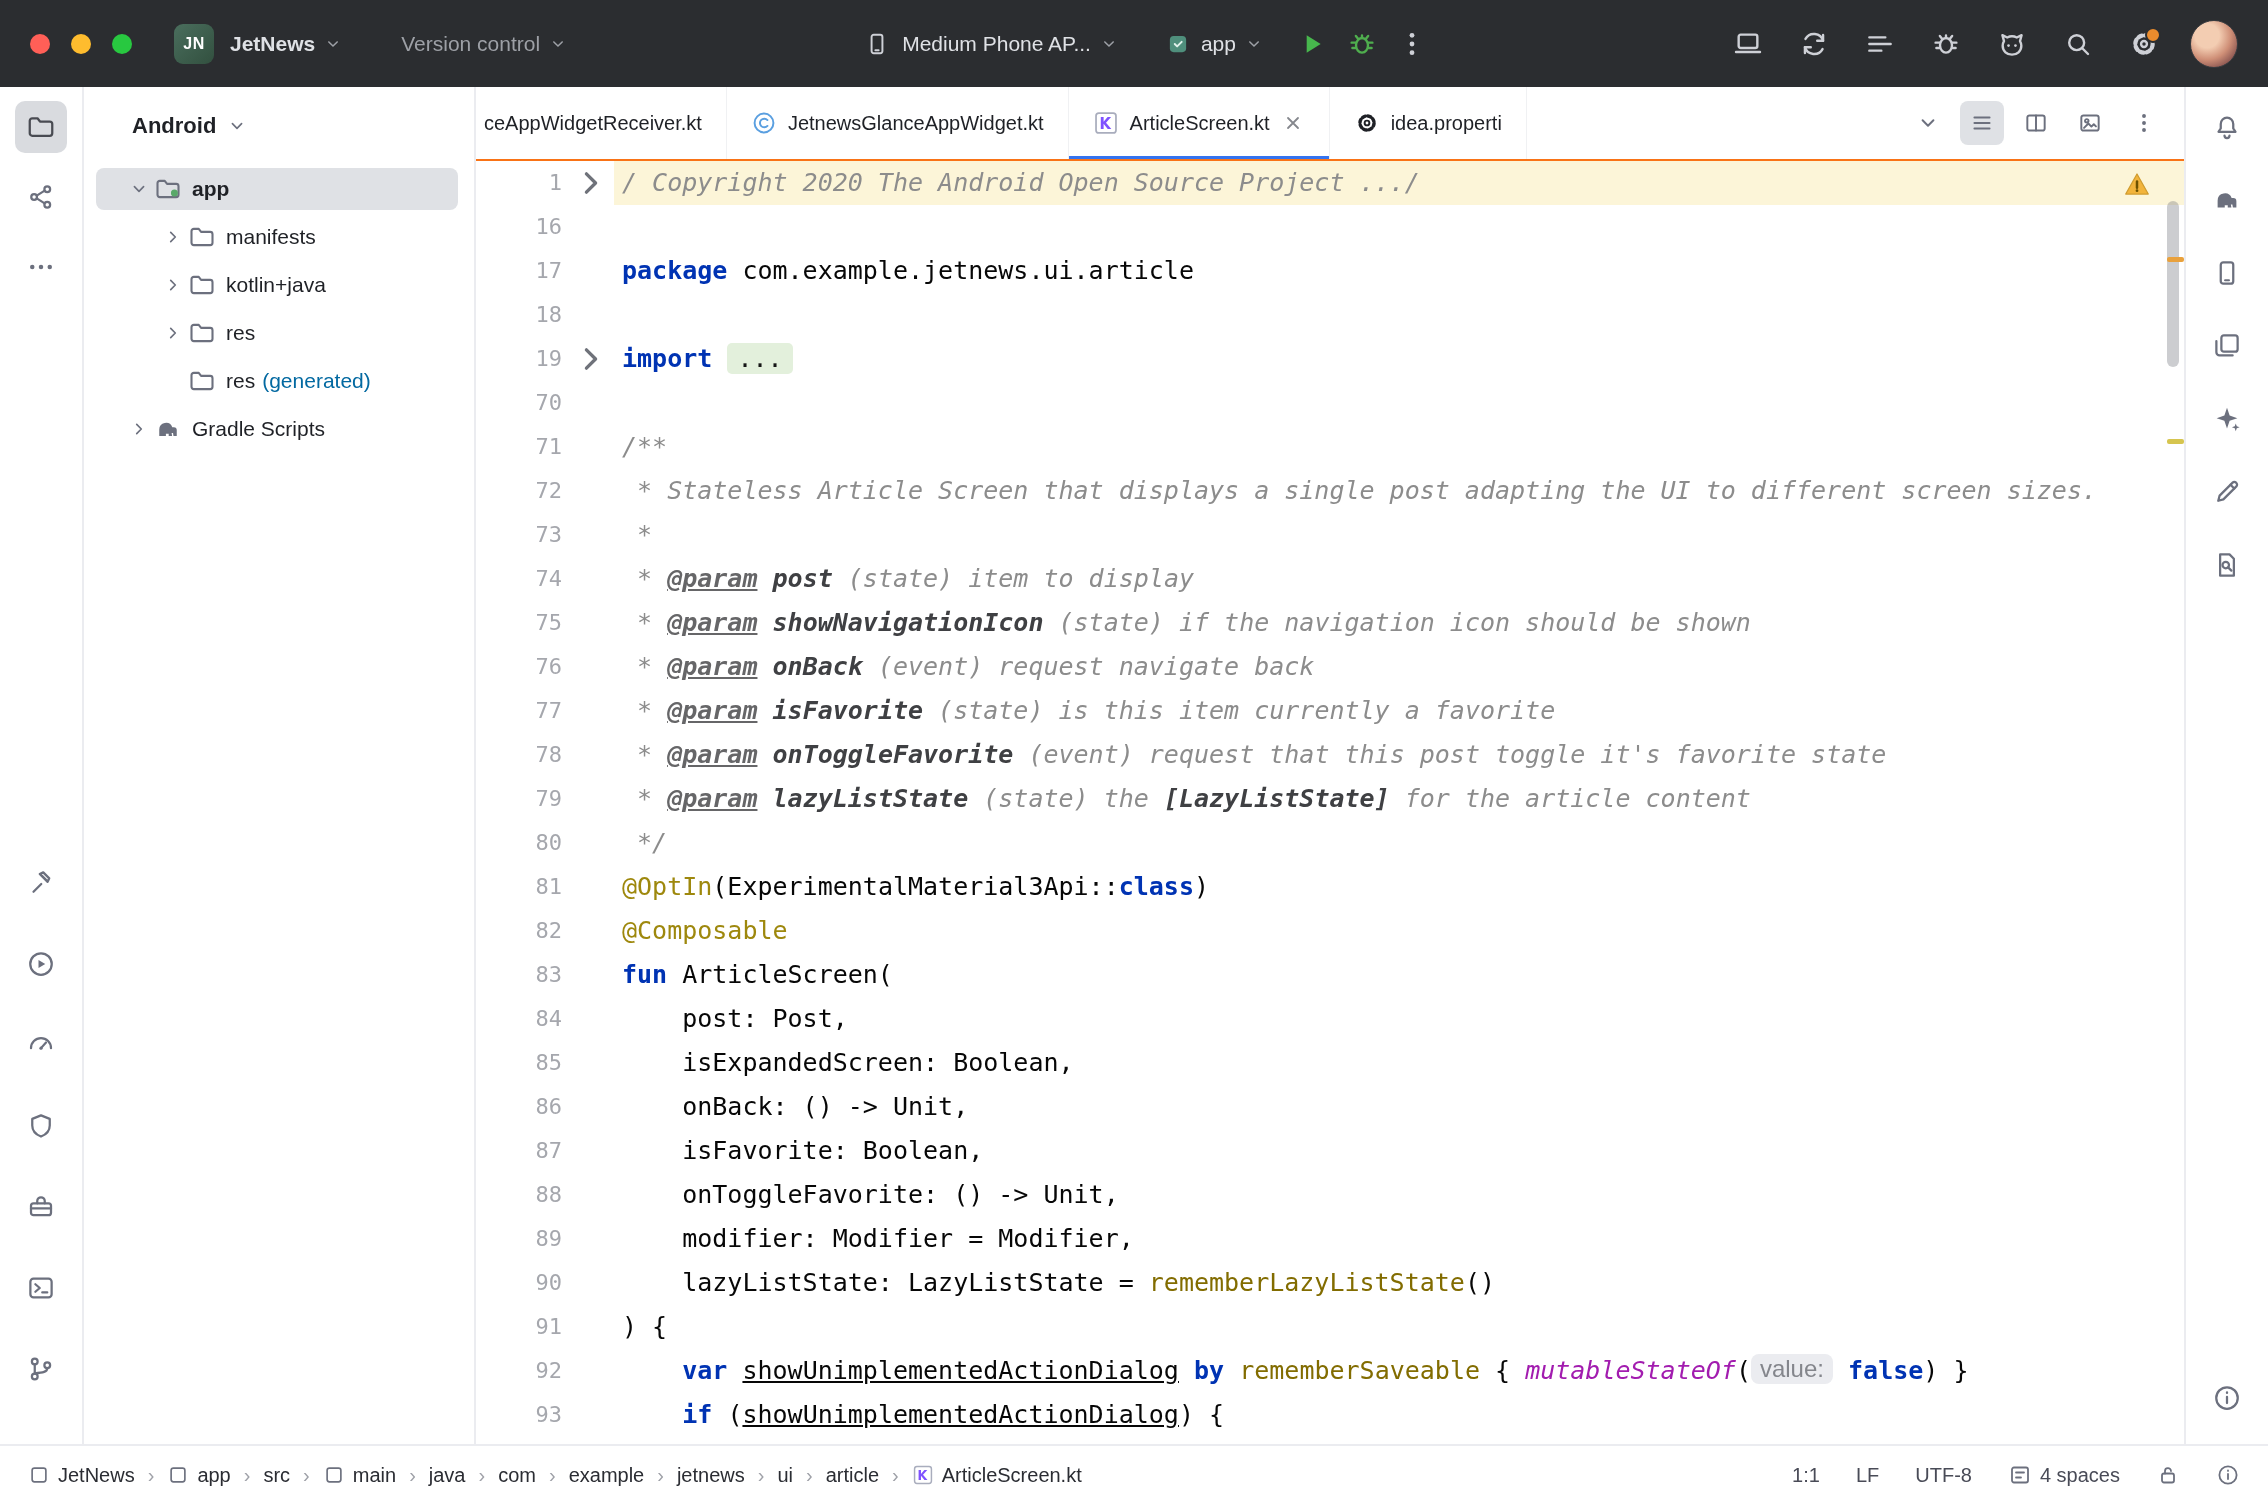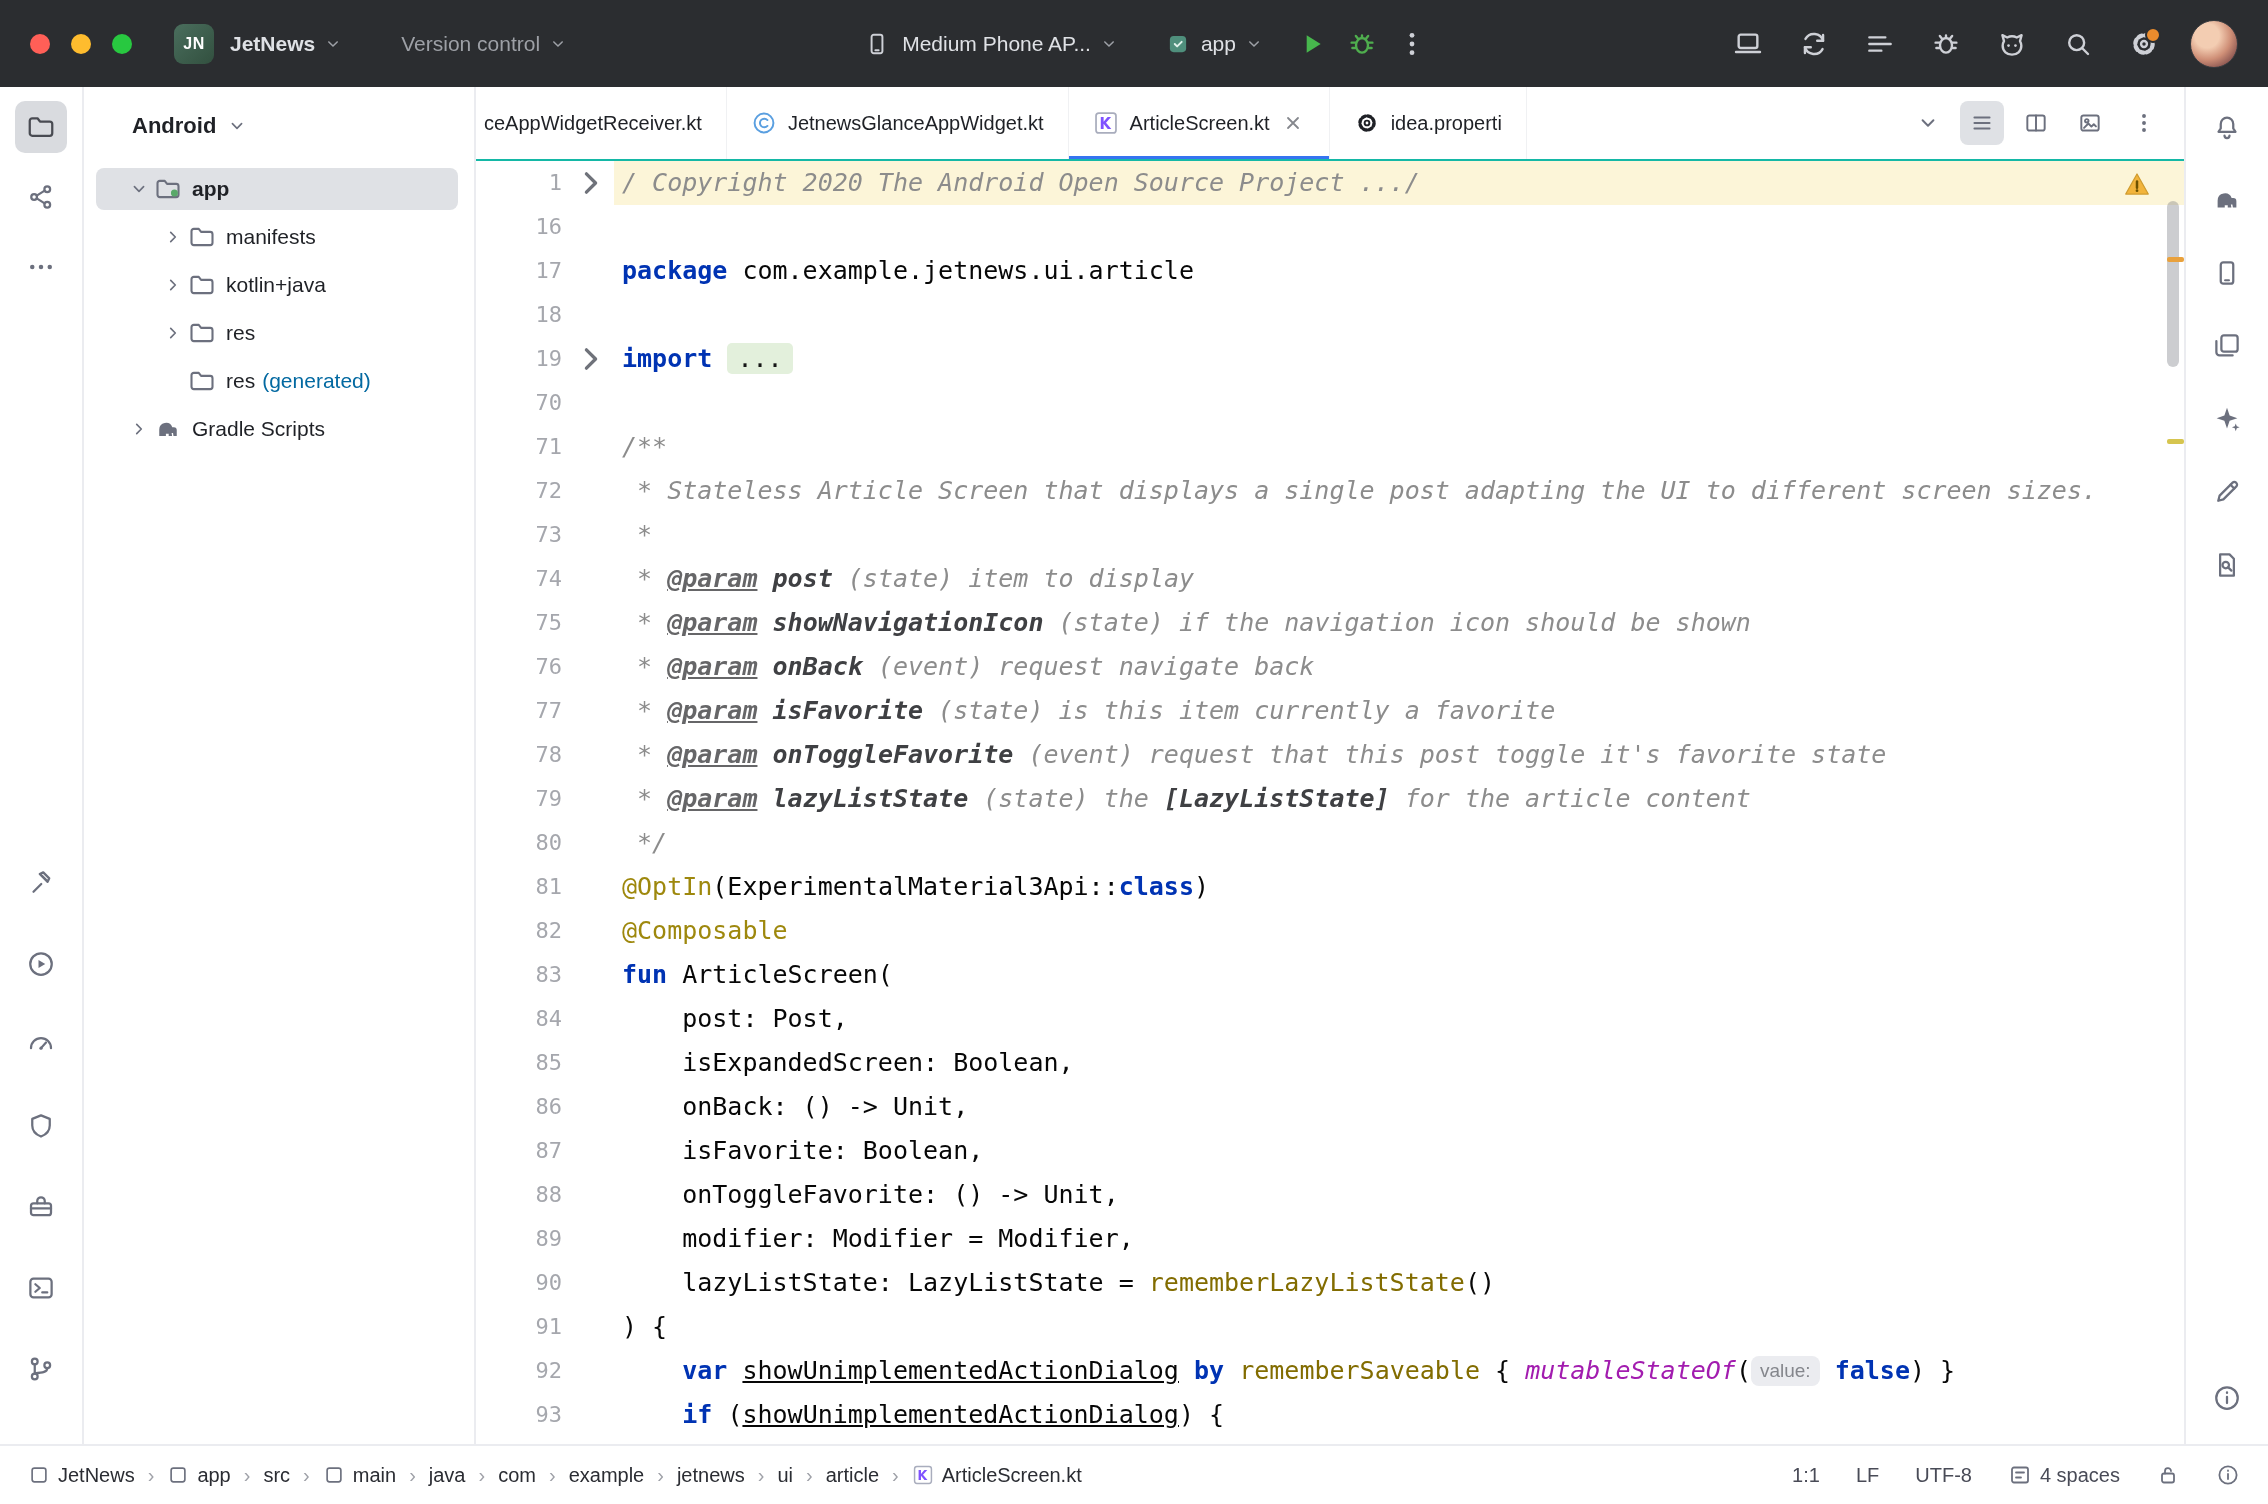--- a/index.html
+++ b/index.html
@@ -48,21 +48,21 @@
   .trow.selected::before{content:'';position:absolute;left:12px;right:16px;top:3px;bottom:3px;background:#dfe1e5;border-radius:8px;}
   .trow>*{position:relative;}
   .chev{width:30px;height:22px;color:#6c707e;display:inline-flex;align-items:center;justify-content:center;flex:none;}
   .chev .iconwrap,.chev svg{width:22px;height:22px;}
   .ticon{width:28px;height:28px;color:#6c707e;margin-right:10px;flex:none;}
   .tlabel.bold{font-weight:bold;}
   .tsuffix{color:#0369a1;margin-left:7px;}
 
   
   .editor{flex:1;display:flex;flex-direction:column;min-width:0;background:#fff;}
-  .tabs{height:72px;flex:none;display:flex;align-items:stretch;border-bottom:2px solid #14b8a6;}
+  .tabs{height:72px;flex:none;display:flex;align-items:stretch;border-bottom:2px solid #f97316;}
   .tabrow{display:flex;align-items:stretch;min-width:0;overflow:hidden;}
   .tab{display:flex;align-items:center;gap:11px;padding:0 24px;font-size:20px;color:#1f2126;border-right:1px solid #f0f1f3;position:relative;white-space:nowrap;}
   .tab.first{padding-left:8px;}
   .tab.clip{max-width:252px;overflow:hidden;}
   .tab.active::after{content:'';position:absolute;left:0;right:0;bottom:-2px;height:5px;background:#3574f0;}
   .tab .ticn{width:26px;height:26px;flex:none;}
   .tab .close{width:24px;height:24px;color:#85878d;flex:none;}
   .tabctrl{margin-left:auto;display:flex;align-items:center;gap:10px;padding-right:18px;flex:none;}
   .tc-btn{width:44px;height:44px;border-radius:8px;display:flex;align-items:center;justify-content:center;color:#6c707e;}
   .tc-btn .icon{width:26px;height:26px;}
@@ -77,21 +77,21 @@
   .pl{color:#070707;}
   .kw{color:#0033b3;font-weight:bold;}
   .cm{color:#8c8c8c;font-style:italic;text-align:center;}
   .tag{color:#666668;font-weight:bold;font-style:italic;text-decoration:underline;}
   .pb{color:#3f4043;font-weight:bold;font-style:italic;}
   .ann{color:#9e880d;}
   .fn{color:#826c00;}
   .fni{color:#a21caf;font-style:italic;}
   .ul{color:#070707;text-decoration:underline;}
   .chip{background:#e3f0dc;border-radius:5px;padding:1px 10px;color:#161616;}
-  .hint{display:inline-block;background:#ebecf0;color:#84868c;border-radius:8px;font-size:19px;line-height:30px;
+  .hint{display:inline-block;background:#ebecf0;color:#84868c;border-radius:8px;font-size:24px;line-height:30px;
         padding:0 9px;font-family:"Liberation Sans",sans-serif;font-style:normal;vertical-align:2px;}
   .scroll-thumb{position:absolute;right:5px;top:40px;width:12px;height:166px;border-radius:6px;background:rgba(110,113,120,.35);}
   .stripe-mark{position:absolute;right:0;width:17px;height:5px;border-radius:2px;}
   .stripe-mark.m1{top:96px;background:#e9a13c;}
   .stripe-mark.m2{top:278px;background:#d6c54f;}
   .warn-badge{position:absolute;top:8px;right:32px;width:30px;height:30px;}
 
   
   .status{height:58px;flex:none;border-top:2px solid #ebecf0;display:flex;align-items:center;padding:0 28px;
           font-size:20px;color:#2b2d33;background:#fff;}

